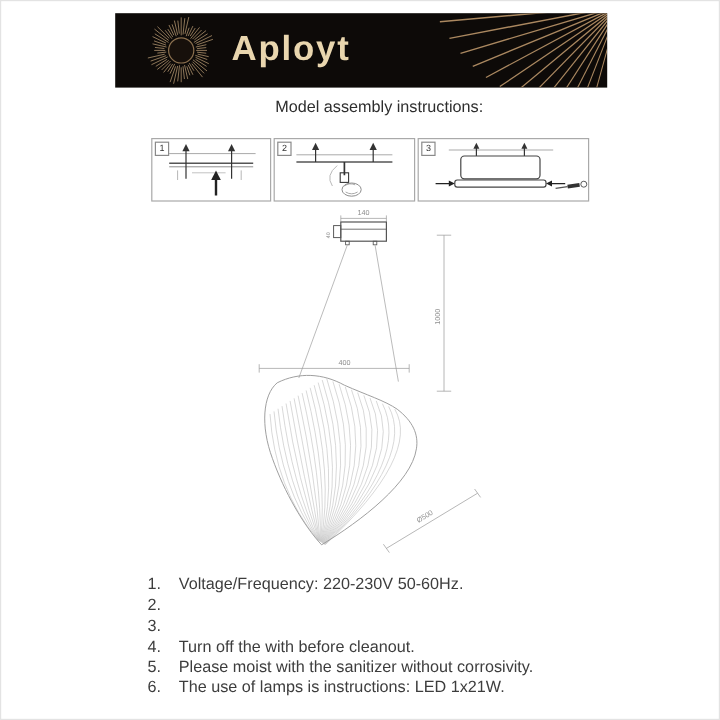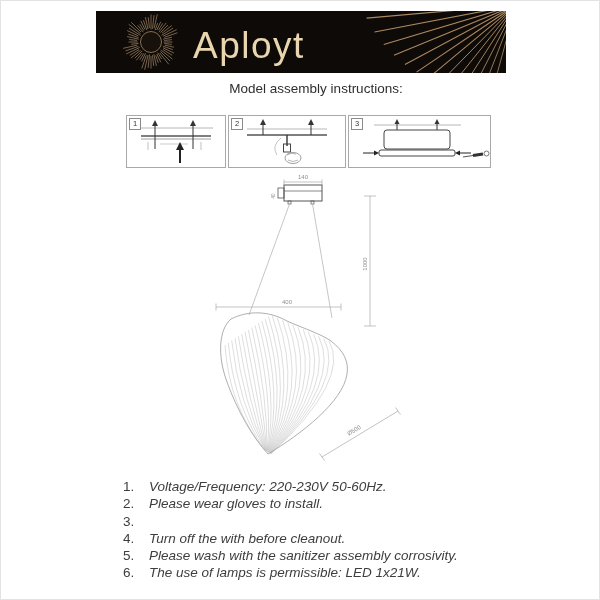--- a/index.html
+++ b/index.html
@@ -5,21 +5,21 @@
   html,body{margin:0;padding:0;background:#fff;}
   .page{
     position:relative;width:600px;height:600px;background:#ffffff;
     border:1px solid #e3e3e3;box-sizing:border-box;overflow:hidden;
     font-family:"Liberation Sans",sans-serif;
   }
   
   .banner{position:absolute;left:95px;top:10px;width:410px;height:62px;background:#0d0a08;overflow:hidden;}
   .banner svg{position:absolute;left:0;top:0;}
   .brand{
-    position:absolute;left:97px;top:14px;font-size:37px;font-weight:400;
+    position:absolute;left:97px;top:14px;font-size:29px;font-weight:700;
     color:#e9d6ae;letter-spacing:1.5px;
   }
   
   .title{position:absolute;left:0;top:80px;width:600px;text-align:center;color:#2e2e2e;margin-left:15px;}
   .title div{font-size:13.5px;line-height:15.5px;}
   
   .steps{position:absolute;left:125px;top:114px;display:flex;gap:2px;}
   .step{
     position:relative;height:53px;border:1px solid #a9a9a9;background:#fff;
     box-sizing:border-box;
@@ -34,21 +34,21 @@
   .drawing{position:absolute;left:200px;top:168px;width:220px;height:300px;}
   .dimtext{fill:#8f8f8f;font-size:6px;font-family:"Liberation Sans",sans-serif;}
   .dimtext.tiny{font-size:4.5px;}
   .dimline{stroke:#9a9a9a;stroke-width:0.6;}
   .cad{stroke:#555;fill:none;}
   .cable{stroke:#b8b8b8;stroke-width:0.8;}
   
   .instructions{position:absolute;left:122px;top:477px;color:#3d3d3d;font-size:13.5px;}
   .inst-row{display:flex;line-height:17.3px;}
   .inst-num{width:19px;flex:none;}
-  .inst-text{margin-left:7px;white-space:nowrap;font-style:italic;}
+  .inst-text{margin-left:7px;white-space:nowrap;}
 </style>
 </head>
 <body>
 
 <div class="page">
 
   <div class="banner">
     <svg width="410" height="62" viewBox="0 0 410 62">
       <g id="starburst">
           <line x1="67.5" y1="31" x2="76.5" y2="31" stroke="#c9a87e" stroke-width="0.6" stroke-opacity="0.95"></line>
@@ -255,32 +255,31 @@
     <text class="dimtext" x="154" y="263" text-anchor="middle" transform="rotate(-31 154 263)">Ø500</text>
   </svg>
 
   <div class="instructions">
     <div class="inst-row">
       <span class="inst-num">1.</span>
       <span class="inst-text">Voltage/Frequency: 220-230V 50-60Hz.</span>
     </div>
     <div class="inst-row">
       <span class="inst-num">2.</span>
-      <span class="inst-text">Please wear gloves to install.</span>
     </div>
     <div class="inst-row">
       <span class="inst-num">3.</span>
     </div>
     <div class="inst-row">
       <span class="inst-num">4.</span>
       <span class="inst-text">Turn off the with before cleanout.</span>
     </div>
     <div class="inst-row">
       <span class="inst-num">5.</span>
-      <span class="inst-text">Please wash with the sanitizer assembly corrosivity.</span>
+      <span class="inst-text">Please moist with the sanitizer without corrosivity.</span>
     </div>
     <div class="inst-row">
       <span class="inst-num">6.</span>
-      <span class="inst-text">The use of lamps is permissible: LED 1x21W.</span>
+      <span class="inst-text">The use of lamps is instructions: LED 1x21W.</span>
     </div>
   </div>
 
 </div>
 
 </body></html>

